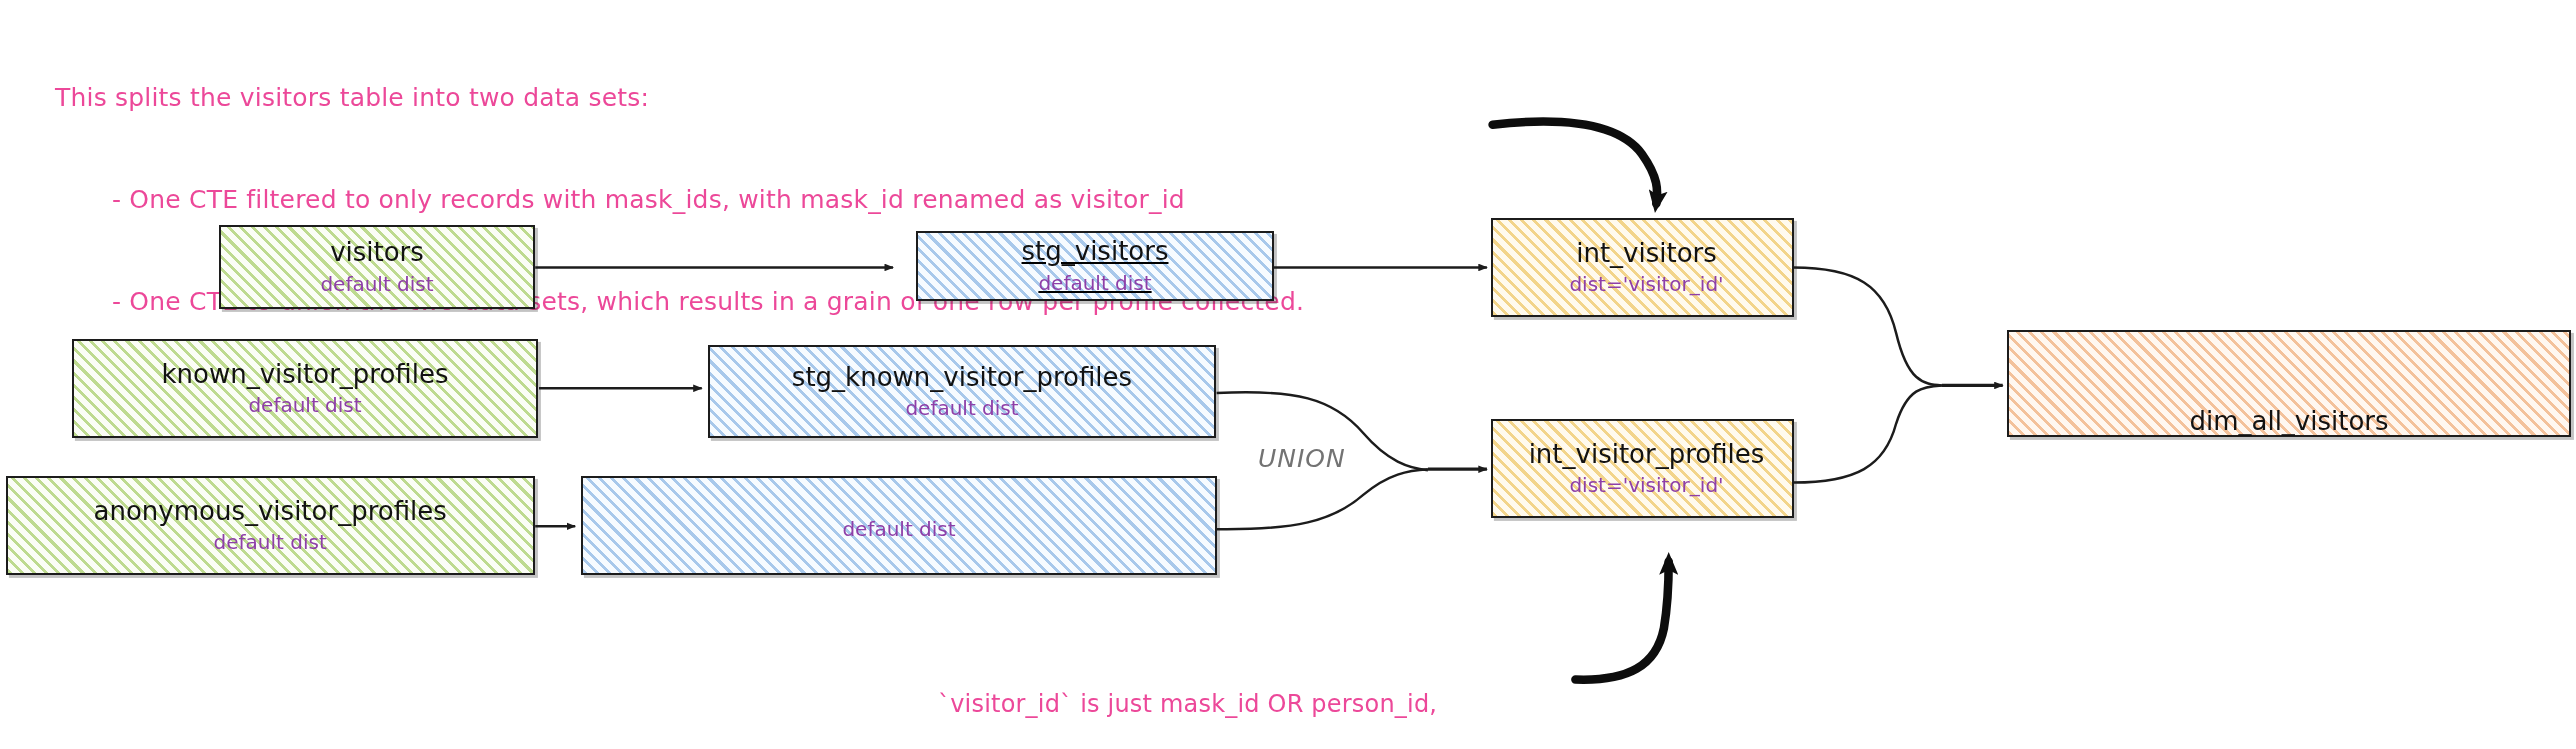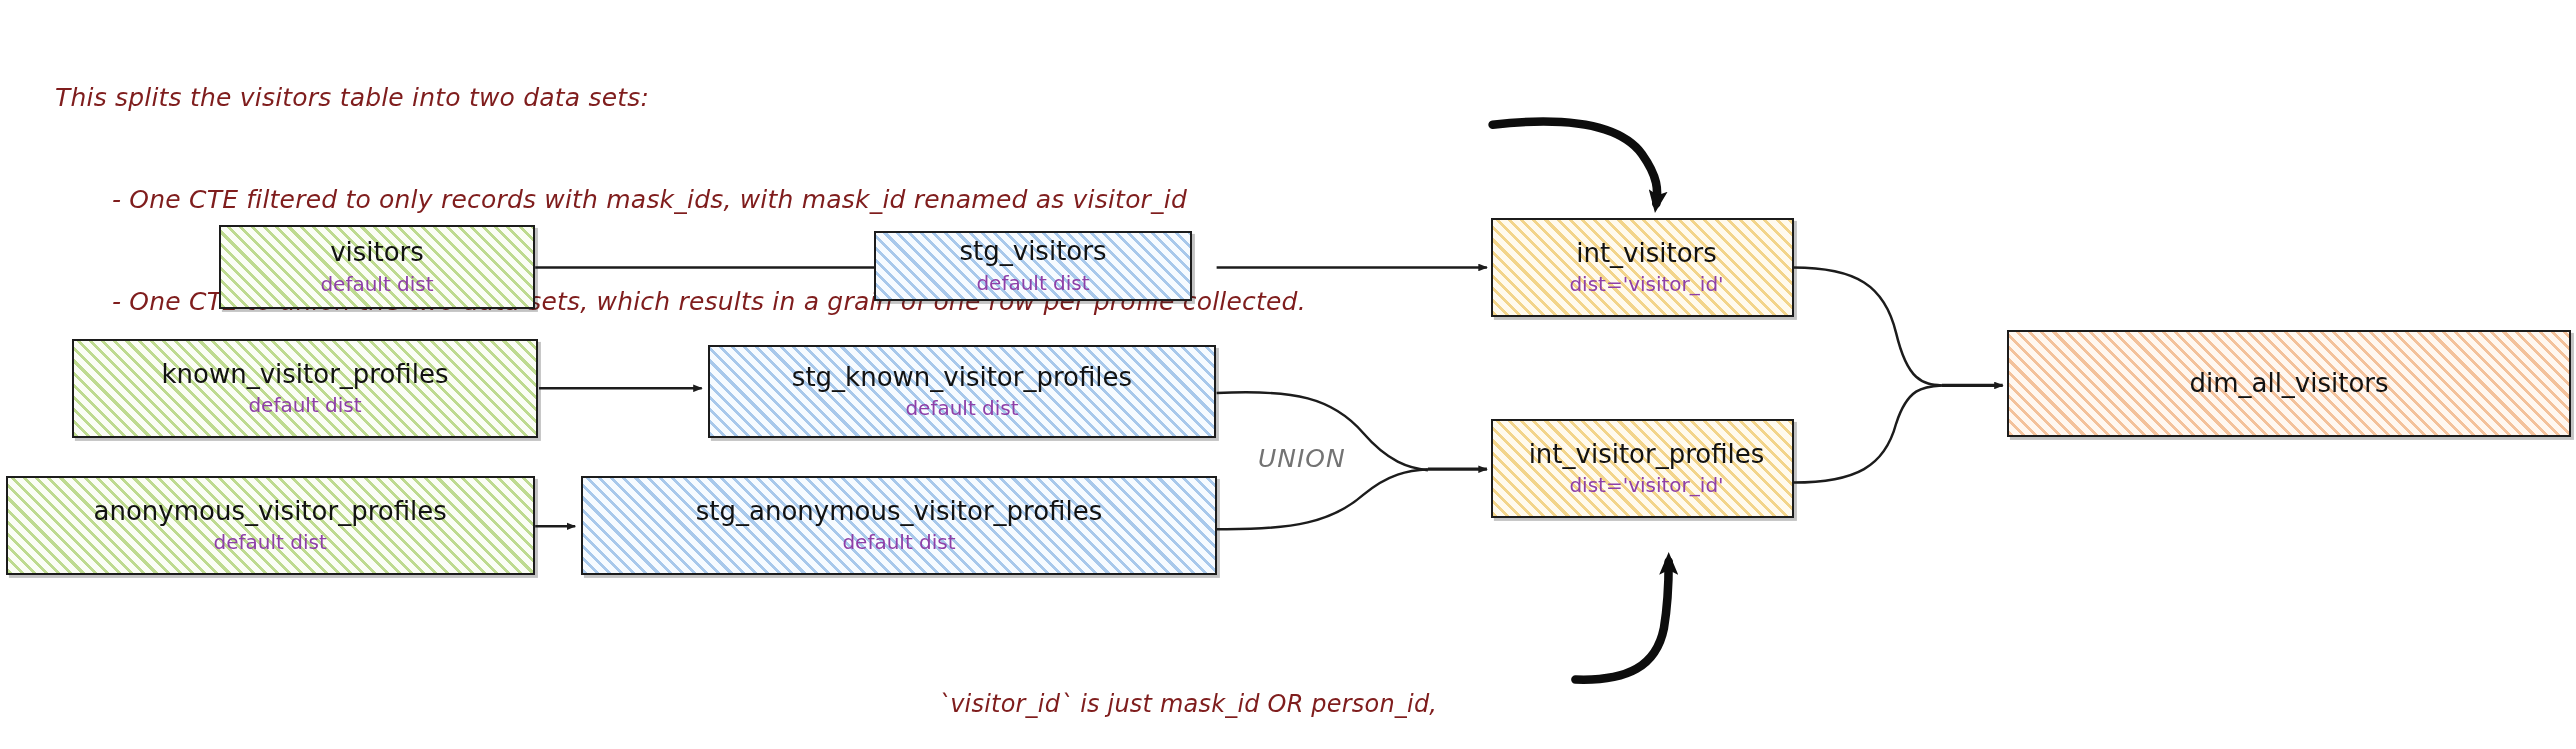--- a/index.html
+++ b/index.html
@@ -14,25 +14,24 @@
     position: relative;
     width: 2576px;
     height: 749px;
     background: #ffffff;
     overflow: hidden;
   }
 
   
   .note {
     position: absolute;
-    color: #7f1d1d;
+    color: #ec4899;
     font-family: "DejaVu Sans", sans-serif;
     letter-spacing: 0.2px;
     white-space: pre;
-    font-style: italic;
   }
   #note-intro {
     left: 55px;
     top: 13.3px;
     font-size: 25px;
     line-height: 34px;
   }
   #note-intro .line-indent {
     padding-left: 57px;
   }
@@ -191,45 +190,44 @@
   <div class="node fill-green" style="left:72px; top:339px; width:466px; height:99px;">
     <div class="title">known_visitor_profiles</div>
     <div class="subtitle">default dist</div>
   </div>
 
   <div class="node fill-green" style="left:5.7px; top:476px; width:529px; height:99px;">
     <div class="title">anonymous_visitor_profiles</div>
     <div class="subtitle">default dist</div>
   </div>
 
-  <div class="node fill-blue" style="left:874px; top:231px; width:318px; height:70px;">
+  <div class="node fill-blue" style="left:916px; top:231px; width:358px; height:70px;text-decoration:underline;">
     <div class="title">stg_visitors</div>
     <div class="subtitle">default dist</div>
   </div>
 
   <div class="node fill-blue" style="left:708px; top:345px; width:508px; height:93px;">
     <div class="title">stg_known_visitor_profiles</div>
     <div class="subtitle">default dist</div>
   </div>
 
   <div class="node fill-blue" style="left:581px; top:476px; width:636px; height:99px;">
-    <div class="title">stg_anonymous_visitor_profiles</div>
     <div class="subtitle">default dist</div>
   </div>
 
   <div class="node fill-yellow" style="left:1491px; top:218px; width:303px; height:99px;">
     <div class="title">int_visitors</div>
     <div class="subtitle">dist='visitor_id'</div>
   </div>
 
   <div class="node fill-yellow" style="left:1491px; top:419px; width:303px; height:99px;">
     <div class="title">int_visitor_profiles</div>
     <div class="subtitle">dist='visitor_id'</div>
   </div>
 
-  <div class="node fill-orange" style="left:2007px; top:330px; width:564px; height:107px;">
+  <div class="node fill-orange" style="left:2007px; top:330px; width:564px; height:107px;justify-content:flex-end;">
     <div class="title">dim_all_visitors</div>
   </div>
 
   <div class="edge-label" style="left:1258px; top:444px;">UNION</div>
 
 </div>
 
 
 </body></html>

